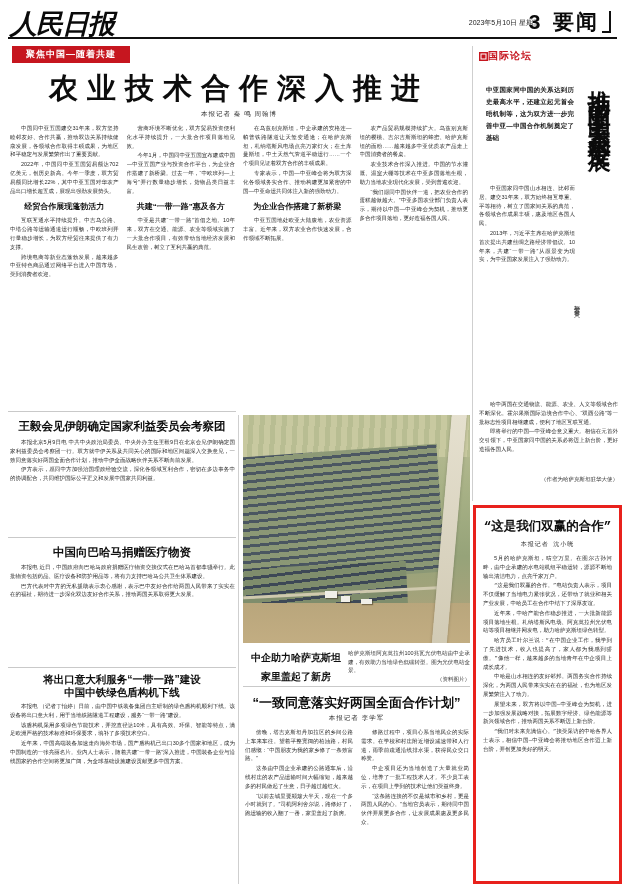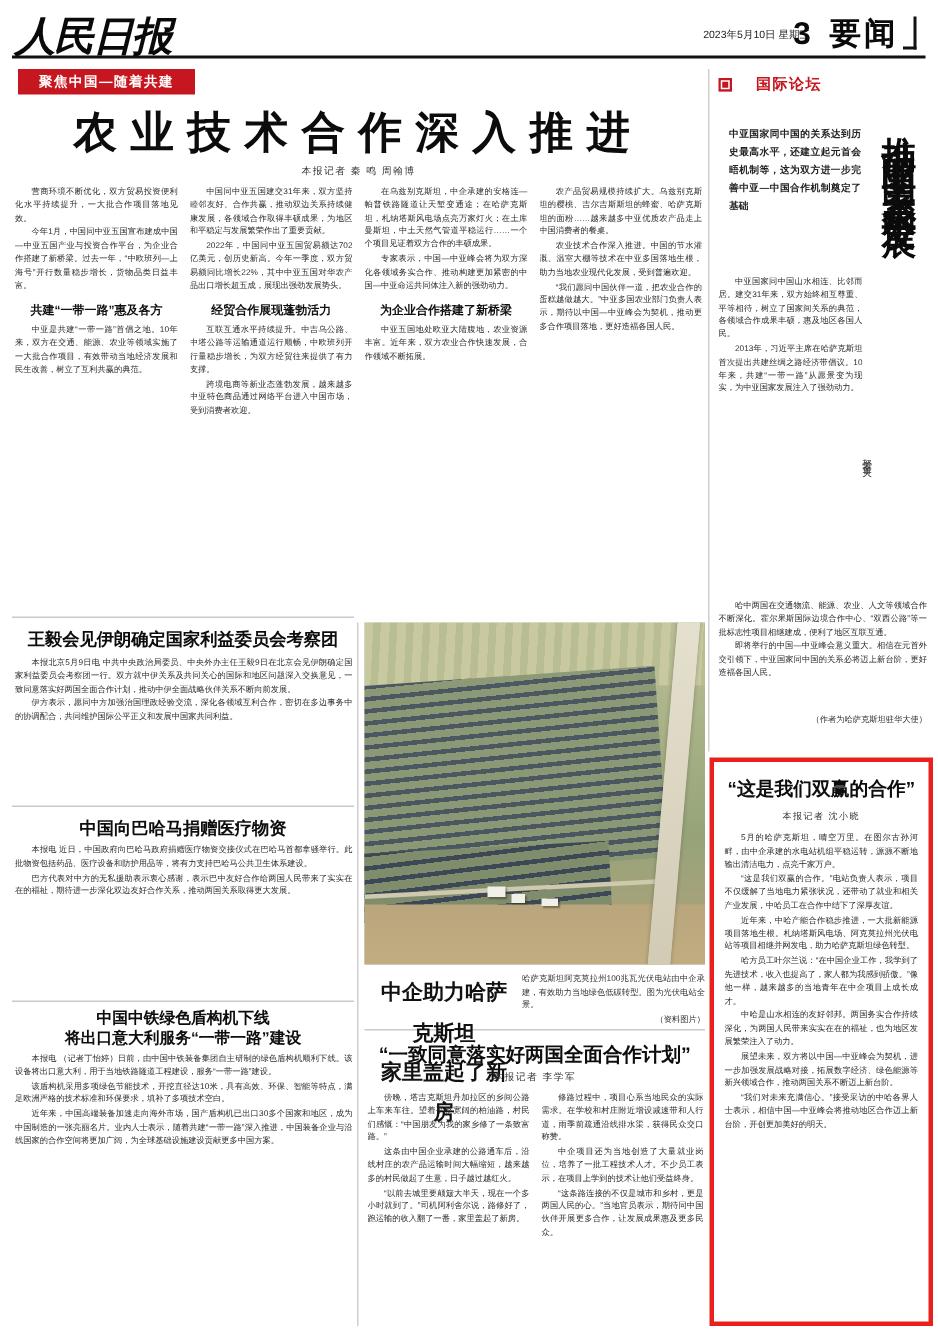--- a/index.html
+++ b/index.html
@@ -49,25 +49,25 @@
     transform:rotate(-4deg);opacity:.95;}
   .photo .panels2{position:absolute;left:-6px;top:150px;width:170px;height:46px;
     background:repeating-linear-gradient(176deg,#3d4856 0 3px,#7f8d6c 3px 9px);
     transform:rotate(-3deg);}
   .photo .road{position:absolute;left:198px;top:-12px;width:15px;height:270px;
     background:linear-gradient(180deg,#e6e1d0,#cfc8b2);transform:rotate(5deg);box-shadow:0 0 3px rgba(0,0,0,.25);}
   .photo .ground{position:absolute;left:0;top:188px;width:100%;height:40px;
     background:linear-gradient(180deg,#b9a67c,#c2ad82);}
   .photo .bld{position:absolute;background:#f0efe8;box-shadow:1px 1px 1px rgba(60,50,30,.5);}
   .photo .track{position:absolute;left:0;top:176px;width:205px;height:3px;background:#cfc9ae;transform:rotate(-3deg);}
-  .cap-bold{font-size:14px;font-weight:900;text-align:center;line-height:1.9;color:#111;}
+  .cap-bold{font-size:10px;font-weight:900;text-align:center;line-height:1.9;color:#111;}
   .cap-small{font-size:5.5px;line-height:1.55;text-align:justify;color:#333;}
   .credit{font-size:5.5px;text-align:right;color:#333;}
   
-  .badge{display:flex;align-items:center;gap:16px;text-align:right;}
+  .badge{display:flex;align-items:center;gap:0;text-align:right;}
   .badge .sq{width:9px;height:9px;background:#c6161f;box-shadow:inset 0 0 0 1.5px #c6161f,inset 0 0 0 2.5px #fff;}
   .badge .txt{color:#c6161f;font-weight:900;font-size:10px;letter-spacing:1px;}
   .forum-lead{font-size:6.5px;font-weight:bold;line-height:1.85;text-align:justify;color:#222;}
   .v-headline{
     writing-mode:vertical-rl;text-orientation:upright;
     font-size:23px;font-weight:900;letter-spacing:5px;color:#0b0b0b;line-height:1.25;
   }
   .v-byline{writing-mode:vertical-rl;text-orientation:upright;font-size:6.5px;color:#333;letter-spacing:2px;}
   .attribution{font-size:5.5px;color:#333;text-align:right;}
   
@@ -88,37 +88,37 @@
 </div>
 <div class="abs mast-rule" style="left:8px;right:8px;top:37px;"></div>
 
 <div class="abs kicker" style="left:12px;top:46px;width:118px;height:17px;">聚焦中国—随着共建</div>
 <div class="abs lead-headline" style="left:8px;top:69px;width:462px;">农业技术合作深入推进</div>
 <div class="abs byline" style="left:8px;top:110px;width:462px;">本报记者 秦 鸣 周翰博</div>
 
 <div class="abs lead-cols" style="left:10px;top:124px;width:458px;height:282px;">
   <div style="overflow:hidden;">
     <div class="t">
+        <p>中国同中亚五国建交31年来，双方坚持睦邻友好、合作共赢，推动双边关系持续健康发展，各领域合作取得丰硕成果，为地区和平稳定与发展繁荣作出了重要贡献。</p>
+        <p>2022年，中国同中亚五国贸易额达702亿美元，创历史新高。今年一季度，双方贸易额同比增长22%，其中中亚五国对华农产品出口增长超五成，展现出强劲发展势头。</p>
+      </div>
+    <div class="subhead">经贸合作展现蓬勃活力</div>
+    <div class="t">
+        <p>互联互通水平持续提升。中吉乌公路、中塔公路等运输通道运行顺畅，中欧班列开行量稳步增长，为双方经贸往来提供了有力支撑。</p>
+        <p>跨境电商等新业态蓬勃发展，越来越多中亚特色商品通过网络平台进入中国市场，受到消费者欢迎。</p>
+      </div>
+  </div>
+  <div style="overflow:hidden;">
+    <div class="t">
         <p>营商环境不断优化，双方贸易投资便利化水平持续提升，一大批合作项目落地见效。</p>
         <p>今年1月，中国同中亚五国宣布建成中国—中亚五国产业与投资合作平台，为企业合作搭建了新桥梁。过去一年，“中欧班列—上海号”开行数量稳步增长，货物品类日益丰富。</p>
       </div>
     <div class="subhead">共建“一带一路”惠及各方</div>
     <div class="t">
         <p>中亚是共建“一带一路”首倡之地。10年来，双方在交通、能源、农业等领域实施了一大批合作项目，有效带动当地经济发展和民生改善，树立了互利共赢的典范。</p>
-      </div>
-  </div>
-  <div style="overflow:hidden;">
-    <div class="t">
-        <p>中国同中亚五国建交31年来，双方坚持睦邻友好、合作共赢，推动双边关系持续健康发展，各领域合作取得丰硕成果，为地区和平稳定与发展繁荣作出了重要贡献。</p>
-        <p>2022年，中国同中亚五国贸易额达702亿美元，创历史新高。今年一季度，双方贸易额同比增长22%，其中中亚五国对华农产品出口增长超五成，展现出强劲发展势头。</p>
-      </div>
-    <div class="subhead">经贸合作展现蓬勃活力</div>
-    <div class="t">
-        <p>互联互通水平持续提升。中吉乌公路、中塔公路等运输通道运行顺畅，中欧班列开行量稳步增长，为双方经贸往来提供了有力支撑。</p>
-        <p>跨境电商等新业态蓬勃发展，越来越多中亚特色商品通过网络平台进入中国市场，受到消费者欢迎。</p>
       </div>
   </div>
   <div style="overflow:hidden;">
     <div class="t">
         <p>在乌兹别克斯坦，中企承建的安格连—帕普铁路隧道让天堑变通途；在哈萨克斯坦，札纳塔斯风电场点亮万家灯火；在土库曼斯坦，中土天然气管道平稳运行……一个个项目见证着双方合作的丰硕成果。</p>
         <p>专家表示，中国—中亚峰会将为双方深化各领域务实合作、推动构建更加紧密的中国—中亚命运共同体注入新的强劲动力。</p>
       </div>
     <div class="subhead">为企业合作搭建了新桥梁</div>
     <div class="t">
         <p>中亚五国地处欧亚大陆腹地，农业资源丰富。近年来，双方农业合作快速发展，合作领域不断拓展。</p>
@@ -146,22 +146,22 @@
     <p>伊方表示，愿同中方加强治国理政经验交流，深化各领域互利合作，密切在多边事务中的协调配合，共同维护国际公平正义和发展中国家共同利益。</p>
   </div>
 
 <div class="abs h-mid" style="left:8px;top:545px;width:228px;">中国向巴哈马捐赠医疗物资</div>
 <div class="abs t" style="left:10px;top:563px;width:225px;height:97px;">
     <p>本报电 近日，中国政府向巴哈马政府捐赠医疗物资交接仪式在巴哈马首都拿骚举行。此批物资包括药品、医疗设备和防护用品等，将有力支持巴哈马公共卫生体系建设。</p>
     <p>巴方代表对中方的无私援助表示衷心感谢，表示巴中友好合作给两国人民带来了实实在在的福祉，期待进一步深化双边友好合作关系，推动两国关系取得更大发展。</p>
   </div>
 
 <div class="abs h-mid2" style="left:8px;top:673px;width:228px;">
+  <div>将出口意大利服务“一带一路”建设</div>
   <div>中国中铁绿色盾构机下线</div>
-  <div>将出口意大利服务“一带一路”建设</div>
 </div>
 <div class="abs t" style="left:10px;top:702px;width:225px;height:182px;">
     <p>本报电 （记者丁怡婷）日前，由中国中铁装备集团自主研制的绿色盾构机顺利下线。该设备将出口意大利，用于当地铁路隧道工程建设，服务“一带一路”建设。</p>
     <p>该盾构机采用多项绿色节能技术，开挖直径达10米，具有高效、环保、智能等特点，满足欧洲严格的技术标准和环保要求，填补了多项技术空白。</p>
     <p>近年来，中国高端装备加速走向海外市场，国产盾构机已出口30多个国家和地区，成为中国制造的一张亮丽名片。业内人士表示，随着共建“一带一路”深入推进，中国装备企业与沿线国家的合作空间将更加广阔，为全球基础设施建设贡献更多中国方案。</p>
   </div>
 
 <div class="abs photo" style="left:243px;top:415px;width:227px;height:228px;">
   <div class="far"></div>
   <div class="panels"></div>
@@ -204,21 +204,21 @@
     <p>2013年，习近平主席在哈萨克斯坦首次提出共建丝绸之路经济带倡议。10年来，共建“一带一路”从愿景变为现实，为中亚国家发展注入了强劲动力。</p>
   </div>
 <div class="abs v-headline" style="left:585px;top:72px;height:336px;">推动中亚中国关系高水平发展</div>
 <div class="abs v-byline" style="left:572px;top:300px;height:90px;">努雷舍夫</div>
 <div class="abs t" style="left:479px;top:400px;width:139px;height:72px;">
     <p>哈中两国在交通物流、能源、农业、人文等领域合作不断深化。霍尔果斯国际边境合作中心、“双西公路”等一批标志性项目相继建成，便利了地区互联互通。</p>
     <p>即将举行的中国—中亚峰会意义重大。相信在元首外交引领下，中亚国家同中国的关系必将迈上新台阶，更好造福各国人民。</p>
   </div>
 <div class="abs attribution" style="left:479px;top:476px;width:139px;">（作者为哈萨克斯坦驻华大使）</div>
 
-<div class="abs redbox" style="left:473px;top:505px;width:149px;height:379px;">
+<div class="abs redbox" style="left:473px;top:505px;width:149px;height:379px;font-family:Liberation Mono, monospace;">
   <div class="h">“这是我们双赢的合作”</div>
   <div class="by">本报记者 沈小晓</div>
   <div class="t" style="height:322px;">
       <p>5月的哈萨克斯坦，晴空万里。在图尔古孙河畔，由中企承建的水电站机组平稳运转，源源不断地输出清洁电力，点亮千家万户。</p>
       <p>“这是我们双赢的合作。”电站负责人表示，项目不仅缓解了当地电力紧张状况，还带动了就业和相关产业发展，中哈员工在合作中结下了深厚友谊。</p>
       <p>近年来，中哈产能合作稳步推进，一大批新能源项目落地生根。札纳塔斯风电场、阿克莫拉州光伏电站等项目相继并网发电，助力哈萨克斯坦绿色转型。</p>
       <p>哈方员工叶尔兰说：“在中国企业工作，我学到了先进技术，收入也提高了，家人都为我感到骄傲。”像他一样，越来越多的当地青年在中企项目上成长成才。</p>
       <p>中哈是山水相连的友好邻邦。两国务实合作持续深化，为两国人民带来实实在在的福祉，也为地区发展繁荣注入了动力。</p>
       <p>展望未来，双方将以中国—中亚峰会为契机，进一步加强发展战略对接，拓展数字经济、绿色能源等新兴领域合作，推动两国关系不断迈上新台阶。</p>
       <p>“我们对未来充满信心。”接受采访的中哈各界人士表示，相信中国—中亚峰会将推动地区合作迈上新台阶，开创更加美好的明天。</p>

